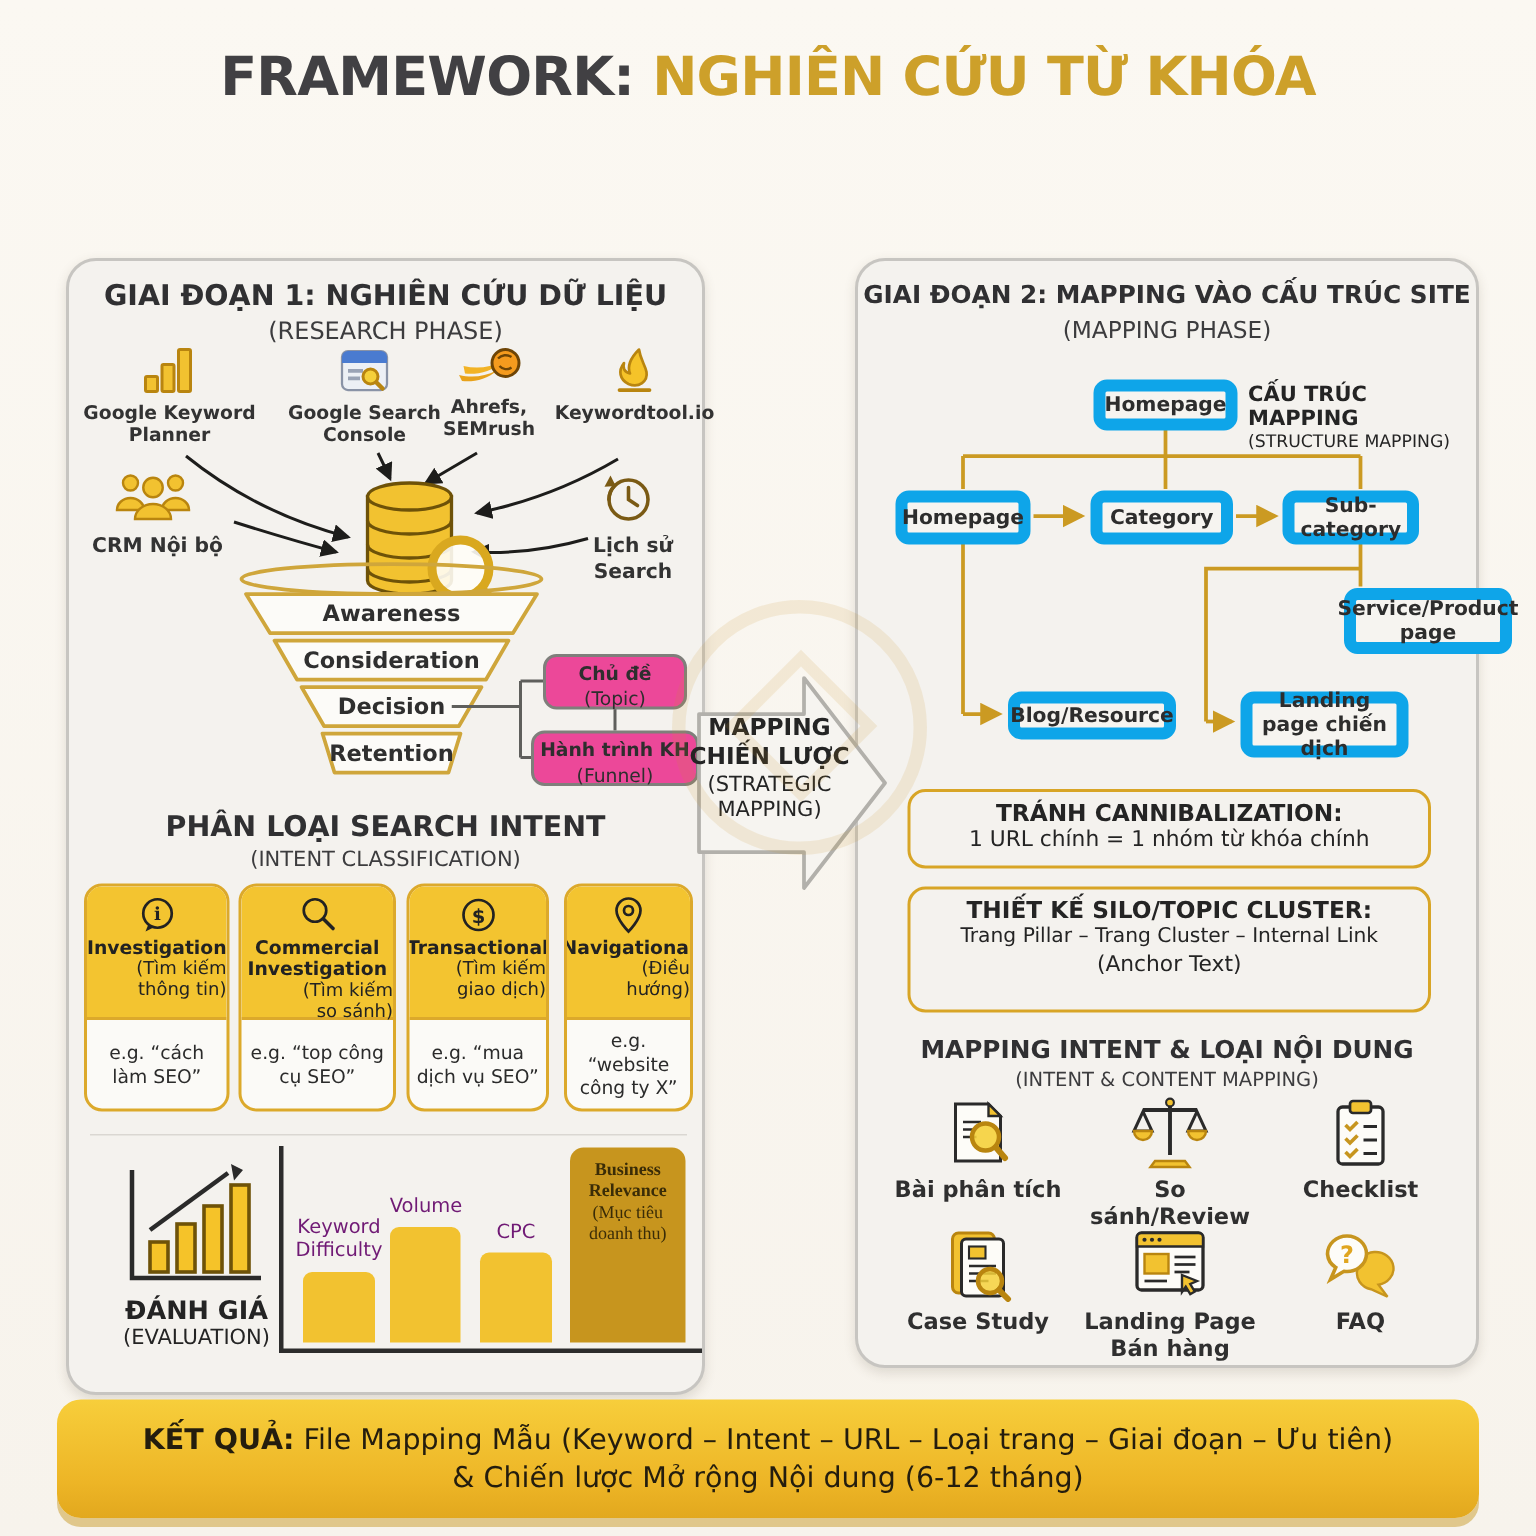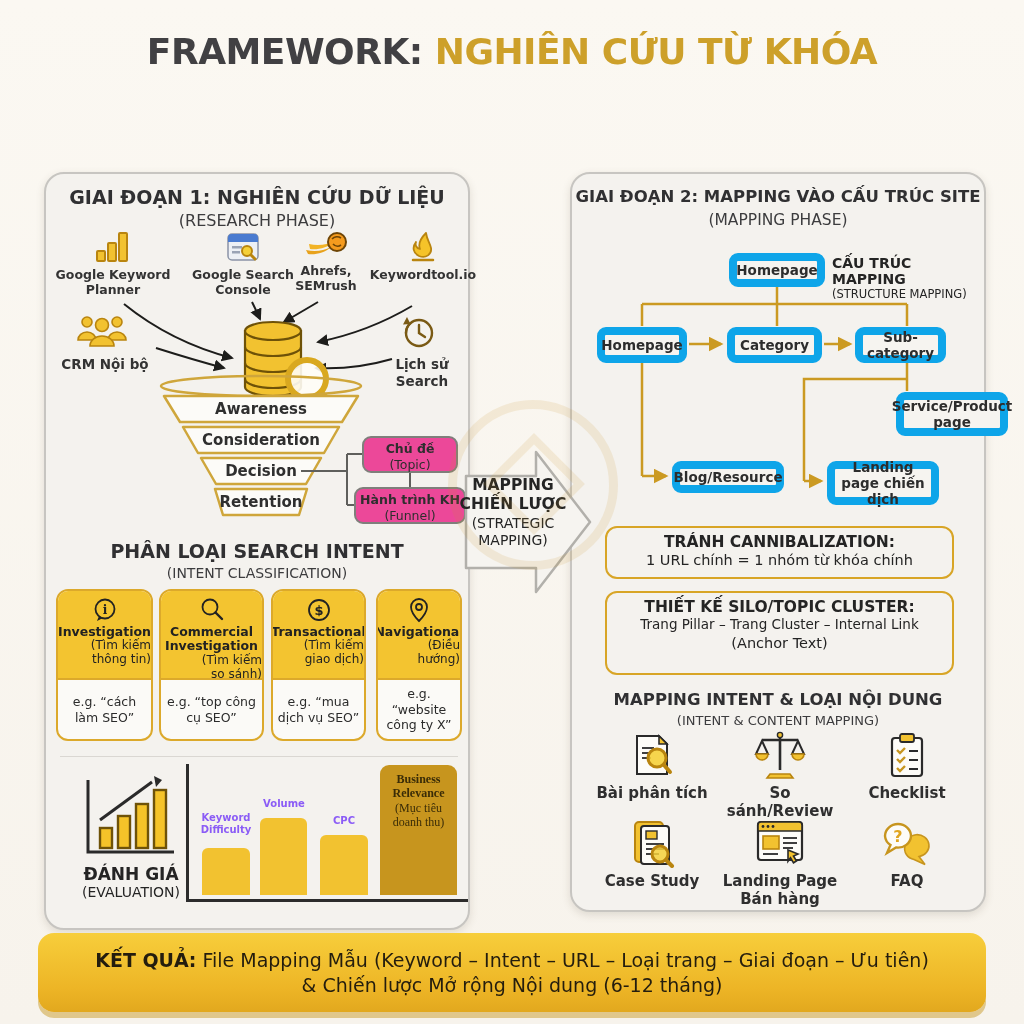--- a/index.html
+++ b/index.html
@@ -42,21 +42,21 @@
   .icard{position:absolute;top:415px;height:152px;border:2px solid #DCA92B;border-radius:12px;background:#FBFAF7;overflow:hidden;display:flex;flex-direction:column;}
   .icard-top{background:#F3C430;height:89px;display:flex;flex-direction:column;align-items:center;padding-top:6px;border-bottom:2px solid #DCA92B;}
   .icard-title{font-size:12.5px;font-weight:bold;color:#222;text-align:center;line-height:1.15;margin-top:2px;}
   .icard-sub{font-size:12px;color:#222;text-align:right;line-height:1.15;padding-left:24px;}
   .icard-ex{flex:1;display:flex;align-items:center;justify-content:center;font-size:12.5px;color:#2b2b2b;text-align:center;line-height:1.25;padding:2px 4px;}
 
   
   .axis{position:absolute;background:#2c2c2c;}
   .bar{position:absolute;bottom:33px;background:var(--gold-fill);border-radius:6px 6px 0 0;}
   .bar-br{background:var(--gold-dark);border-radius:9px 9px 0 0;}
-  .bar-label{position:absolute;font-size:10px;font-weight:bold;color:#8b5cf6;text-align:center;line-height:1.15;}
+  .bar-label{position:absolute;font-size:13px;font-weight:normal;color:#701a75;text-align:center;line-height:1.15;}
   .br-inner{padding-top:7px;text-align:center;color:#3A2C07;font-size:12.5px;font-weight:bold;line-height:1.2;}
   .br-inner span{font-weight:normal;display:block;font-size:12px;}
   .eval-label{position:absolute;text-align:center;color:#242424;}
   .eval-label b{display:block;font-size:17px;}
   .eval-label span{display:block;font-size:14px;}
   .divider{position:absolute;left:14px;width:398px;height:1px;background:#DAD7D2;}
 
   
   .tbox{position:absolute;border:8px solid #0ea5e9;border-radius:9px;background:#F6F4F0;display:flex;align-items:center;justify-content:center;text-align:center;font-size:13.5px;font-weight:bold;color:#2d2d2d;line-height:1.2;padding:1px 2px;}
   .struct-label{position:absolute;color:#242424;}

